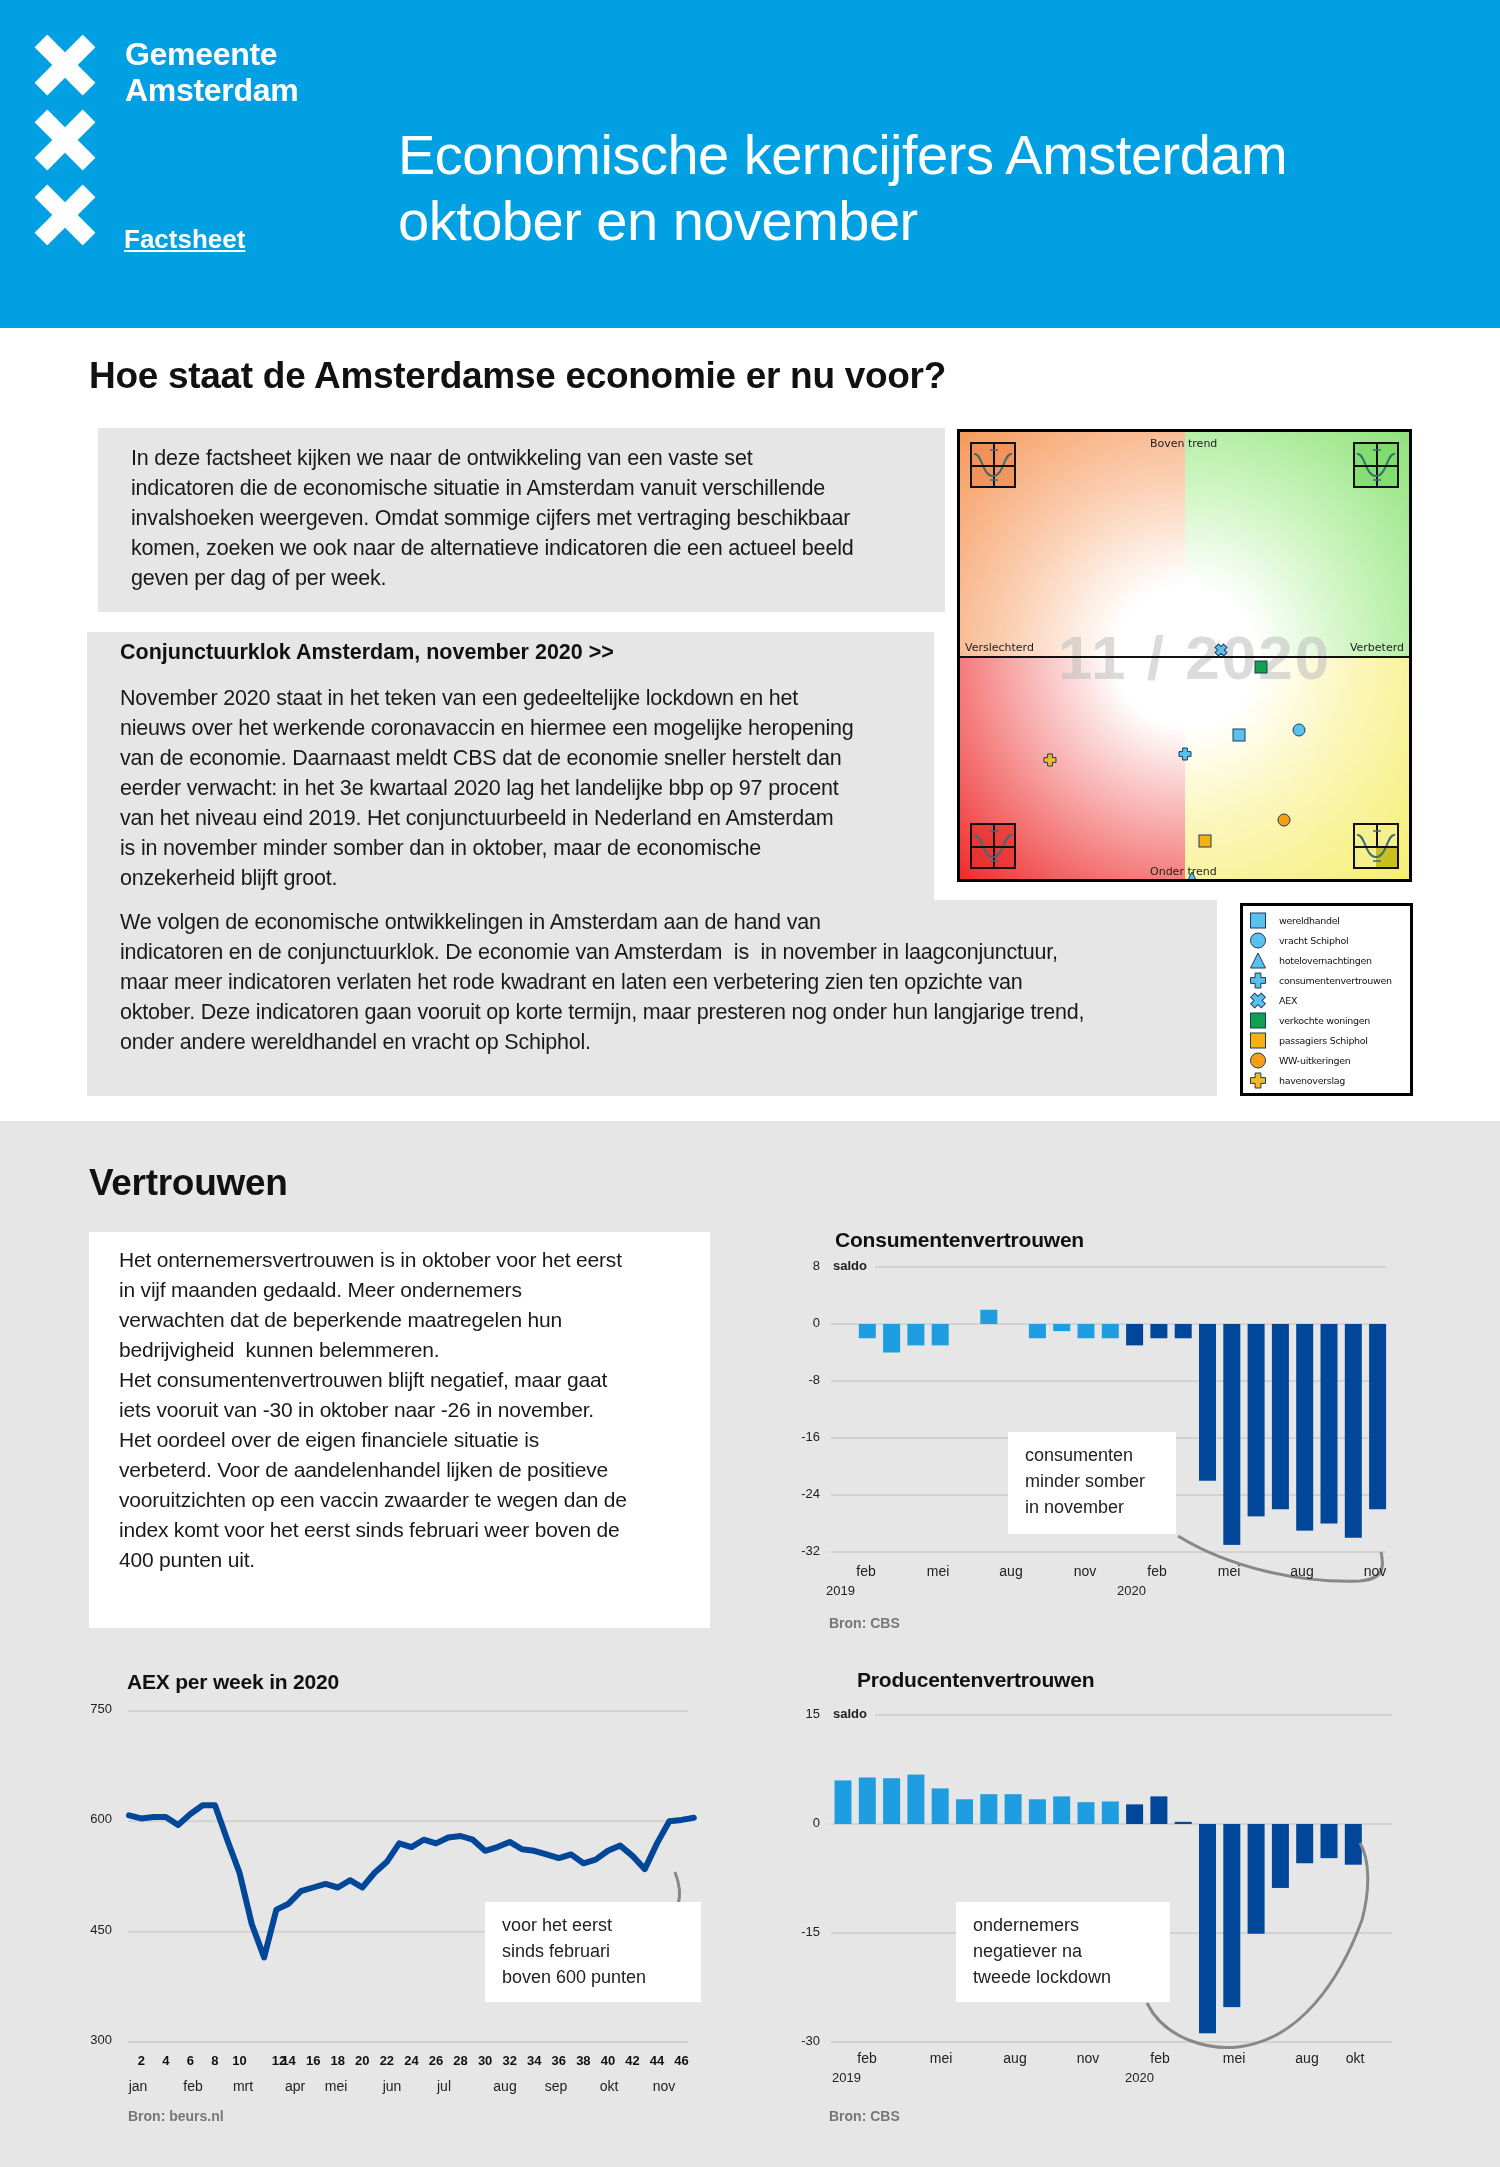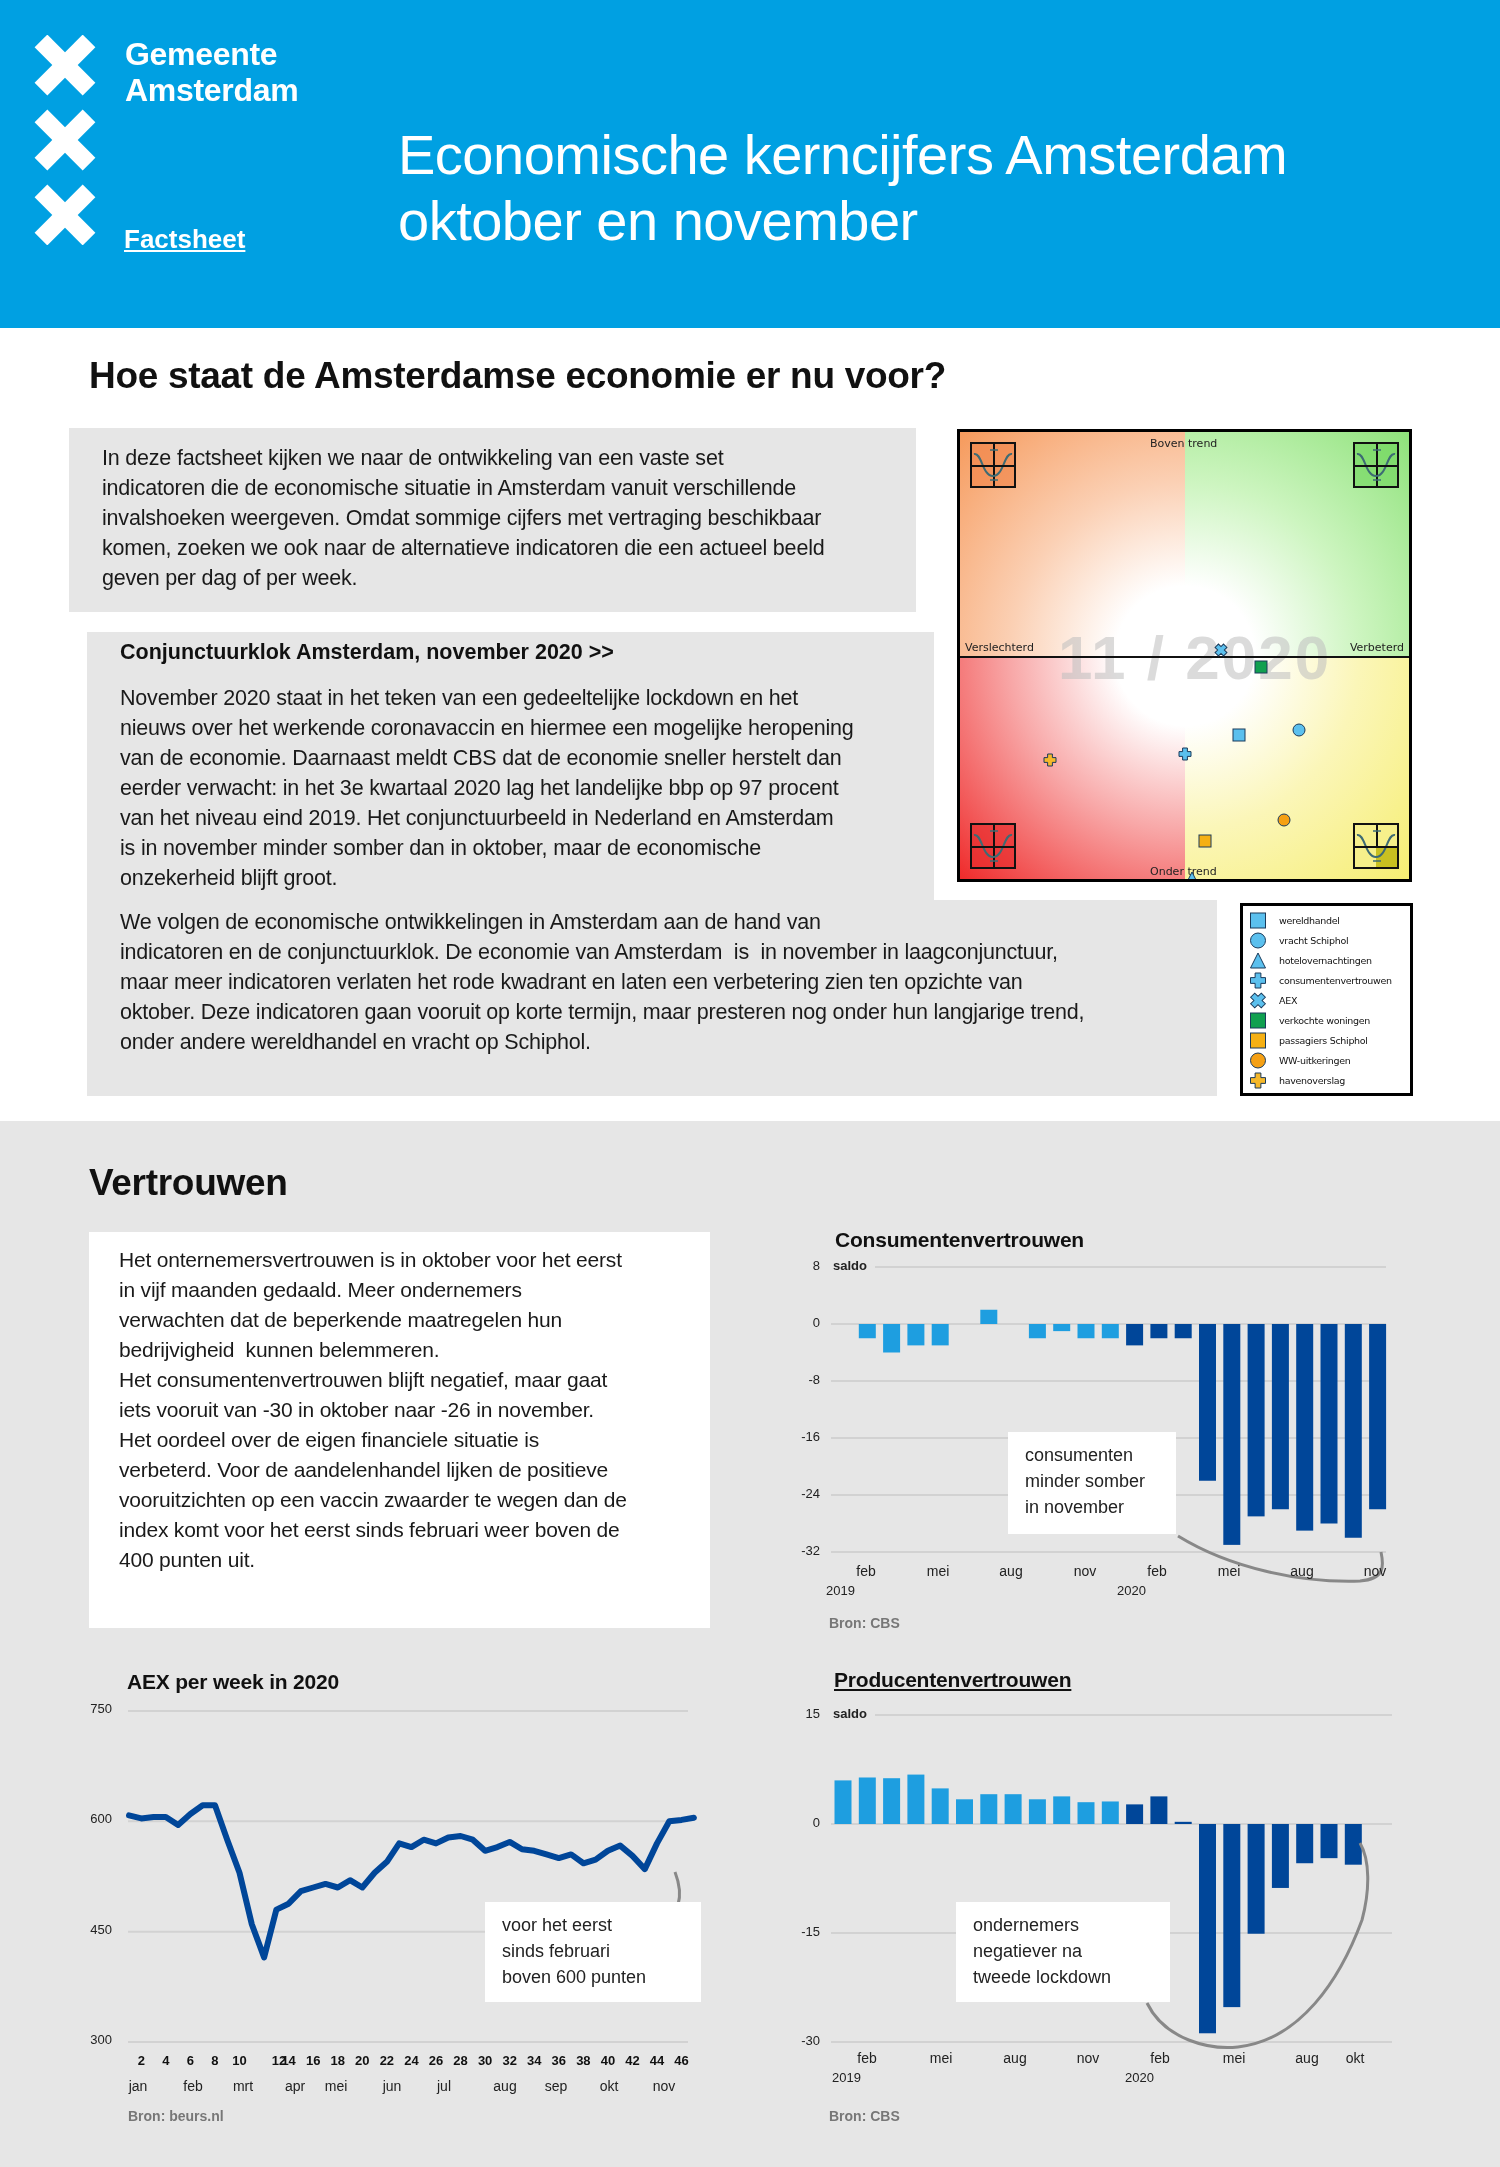--- a/index.html
+++ b/index.html
@@ -76,21 +76,21 @@
   </div>
   <div class="factsheet">Factsheet</div>
   <div class="main-title">
     <div>Economische kerncijfers Amsterdam</div>
     <div>oktober en november</div>
   </div>
 </div>
 
 <div class="h2" style="left:89px; top:355px;">Hoe staat de Amsterdamse economie er nu voor?</div>
 
-<div class="graybox" style="left:69px; top:428px; width:847px; height:184px;">
+<div class="graybox" style="left:98px; top:428px; width:847px; height:184px;">
   <div class="para" id="intro-para" style="position:absolute; left:33px; top:15px;">
       <div style="white-space: pre;">In deze factsheet kijken we naar de ontwikkeling van een vaste set</div>
       <div style="white-space: pre;">indicatoren die de economische situatie in Amsterdam vanuit verschillende</div>
       <div style="white-space: pre;">invalshoeken weergeven. Omdat sommige cijfers met vertraging beschikbaar</div>
       <div style="white-space: pre;">komen, zoeken we ook naar de alternatieve indicatoren die een actueel beeld</div>
       <div style="white-space: pre;">geven per dag of per week.</div>
     </div>
 </div>
 
 <div class="graybox" style="left:87px; top:632px; width:847px; height:273px;"></div>
@@ -390,21 +390,21 @@
     </div>
   <div class="annot" style="left:485px; top:1902px; width:216px; height:100px;">
     <div>voor het eerst</div>
     <div>sinds februari</div>
     <div>boven 600 punten</div>
   </div>
   <div class="source" style="left:128px; top:2108px;">Bron: beurs.nl</div>
 </div>
 
 <div>
-  <div class="chart-title" style="left:834px; top:1668px;text-decoration:underline;">Producentenvertrouwen</div>
+  <div class="chart-title" style="left:857px; top:1668px;">Producentenvertrouwen</div>
   <div class="axis-unit" style="left:833px; top:1706px;">saldo</div>
   <svg class="chart" id="prod-svg" width="1500" height="2167">
       <line x1="875" x2="1392" y1="1715" y2="1715" stroke="#d2d2d2" stroke-width="2"></line>
       <line x1="831" x2="1392" y1="1824" y2="1824" stroke="#d2d2d2" stroke-width="2"></line>
       <line x1="831" x2="1392" y1="1933" y2="1933" stroke="#d2d2d2" stroke-width="2"></line>
       <line x1="831" x2="1392" y1="2042" y2="2042" stroke="#d2d2d2" stroke-width="2"></line>
       <rect x="834.5" y="1780.4" width="17" height="43.59999999999991" fill="#1e9ee0"></rect>
       <rect x="858.8" y="1777.4933333333333" width="17" height="46.50666666666666" fill="#1e9ee0"></rect>
       <rect x="883.1" y="1778.22" width="17" height="45.77999999999997" fill="#1e9ee0"></rect>
       <rect x="907.4" y="1774.5866666666666" width="17" height="49.41333333333341" fill="#1e9ee0"></rect>

